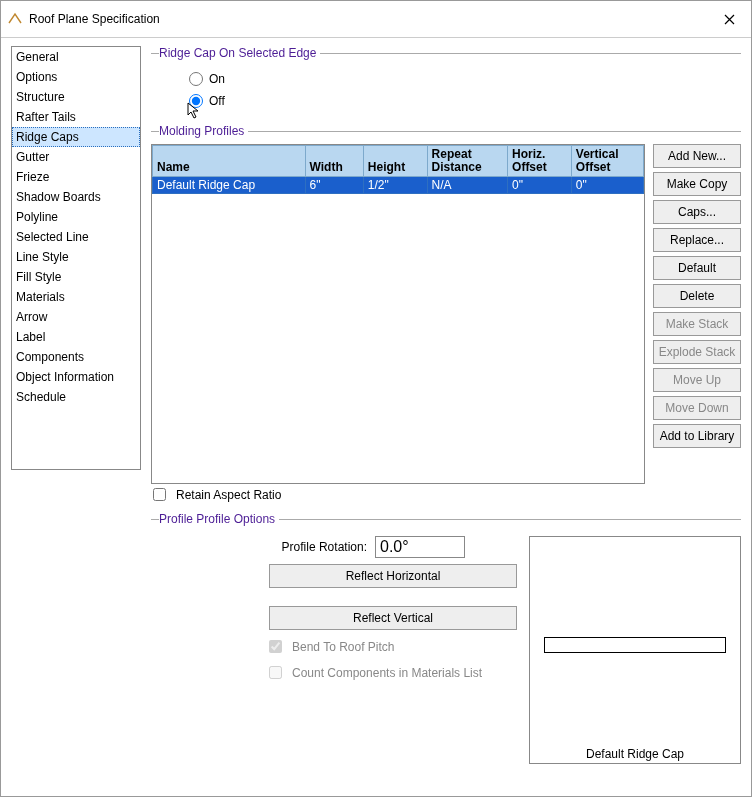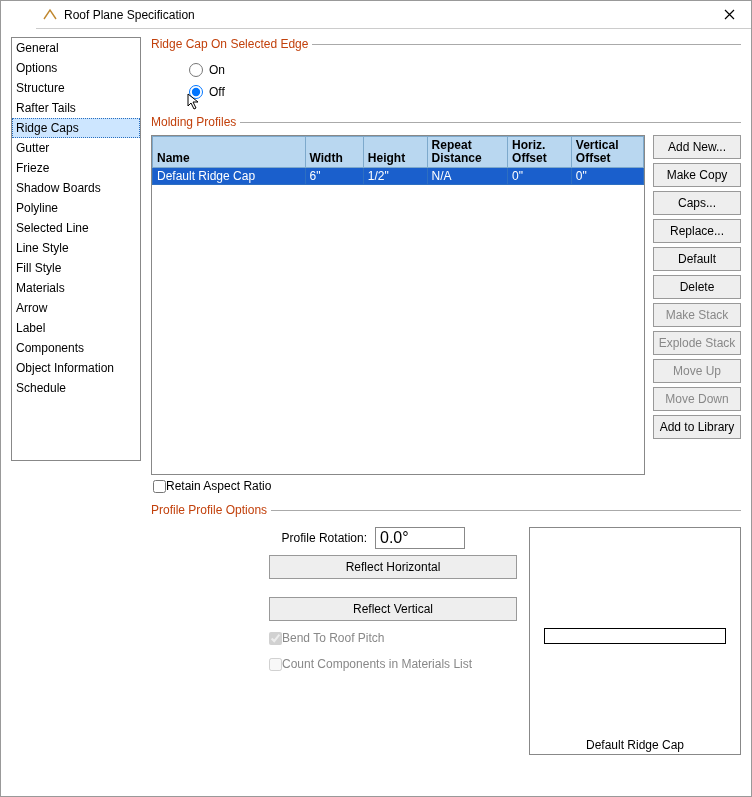--- a/index.html
+++ b/index.html
@@ -12,26 +12,25 @@
   }
   .window {
     width: 752px;
     height: 797px;
     border: 1px solid #999;
     background: #fff;
     display: flex;
     flex-direction: column;
   }
   .titlebar {
-    height: 28px;
+    height: 37px;
     display: flex;
     align-items: center;
     padding: 0 6px;
     border-bottom: 1px solid #ccc;
-    margin-left: 35px;
   }
   .titlebar .title-icon {
     width: 16px; height: 16px;
     margin-right: 6px;
   }
   .titlebar .title-text {
     flex: 1;
   }
   .titlebar .close {
     width: 32px; height: 24px;
@@ -73,22 +72,22 @@
     min-width: 0;
   }
   fieldset.group {
     border: none;
     border-top: 1px solid #aaa;
     margin: 0 0 2px 0;
     padding: 6px 0 0 0;
   }
   fieldset.group > legend {
     padding: 0 4px 0 0;
-    margin-left: 0;
-    color: #c2410c;
+    margin-left: 8px;
+    color: #4c1d95;
   }
   .radios {
     padding: 2px 0 4px 38px;
   }
   .radio-row {
     display: flex;
     align-items: center;
     gap: 6px;
     height: 22px;
     position: relative;
@@ -159,22 +158,21 @@
     font-size: 12px;
     padding: 0 4px;
     white-space: nowrap;
   }
   button.std:disabled {
     color: #888;
     cursor: default;
   }
   .check-row {
     display: flex;
-    align-items: center;
-    gap: 0;
+    gap: 10px;
     padding: 4px 0 2px 2px;
   }
   .check-row input[type=checkbox] {
     width: 13px; height: 13px;
     margin: 0;
     cursor: pointer;
   }
   .check-row.disabled label, .check-row.disabled input {
     color: #888;
   }

